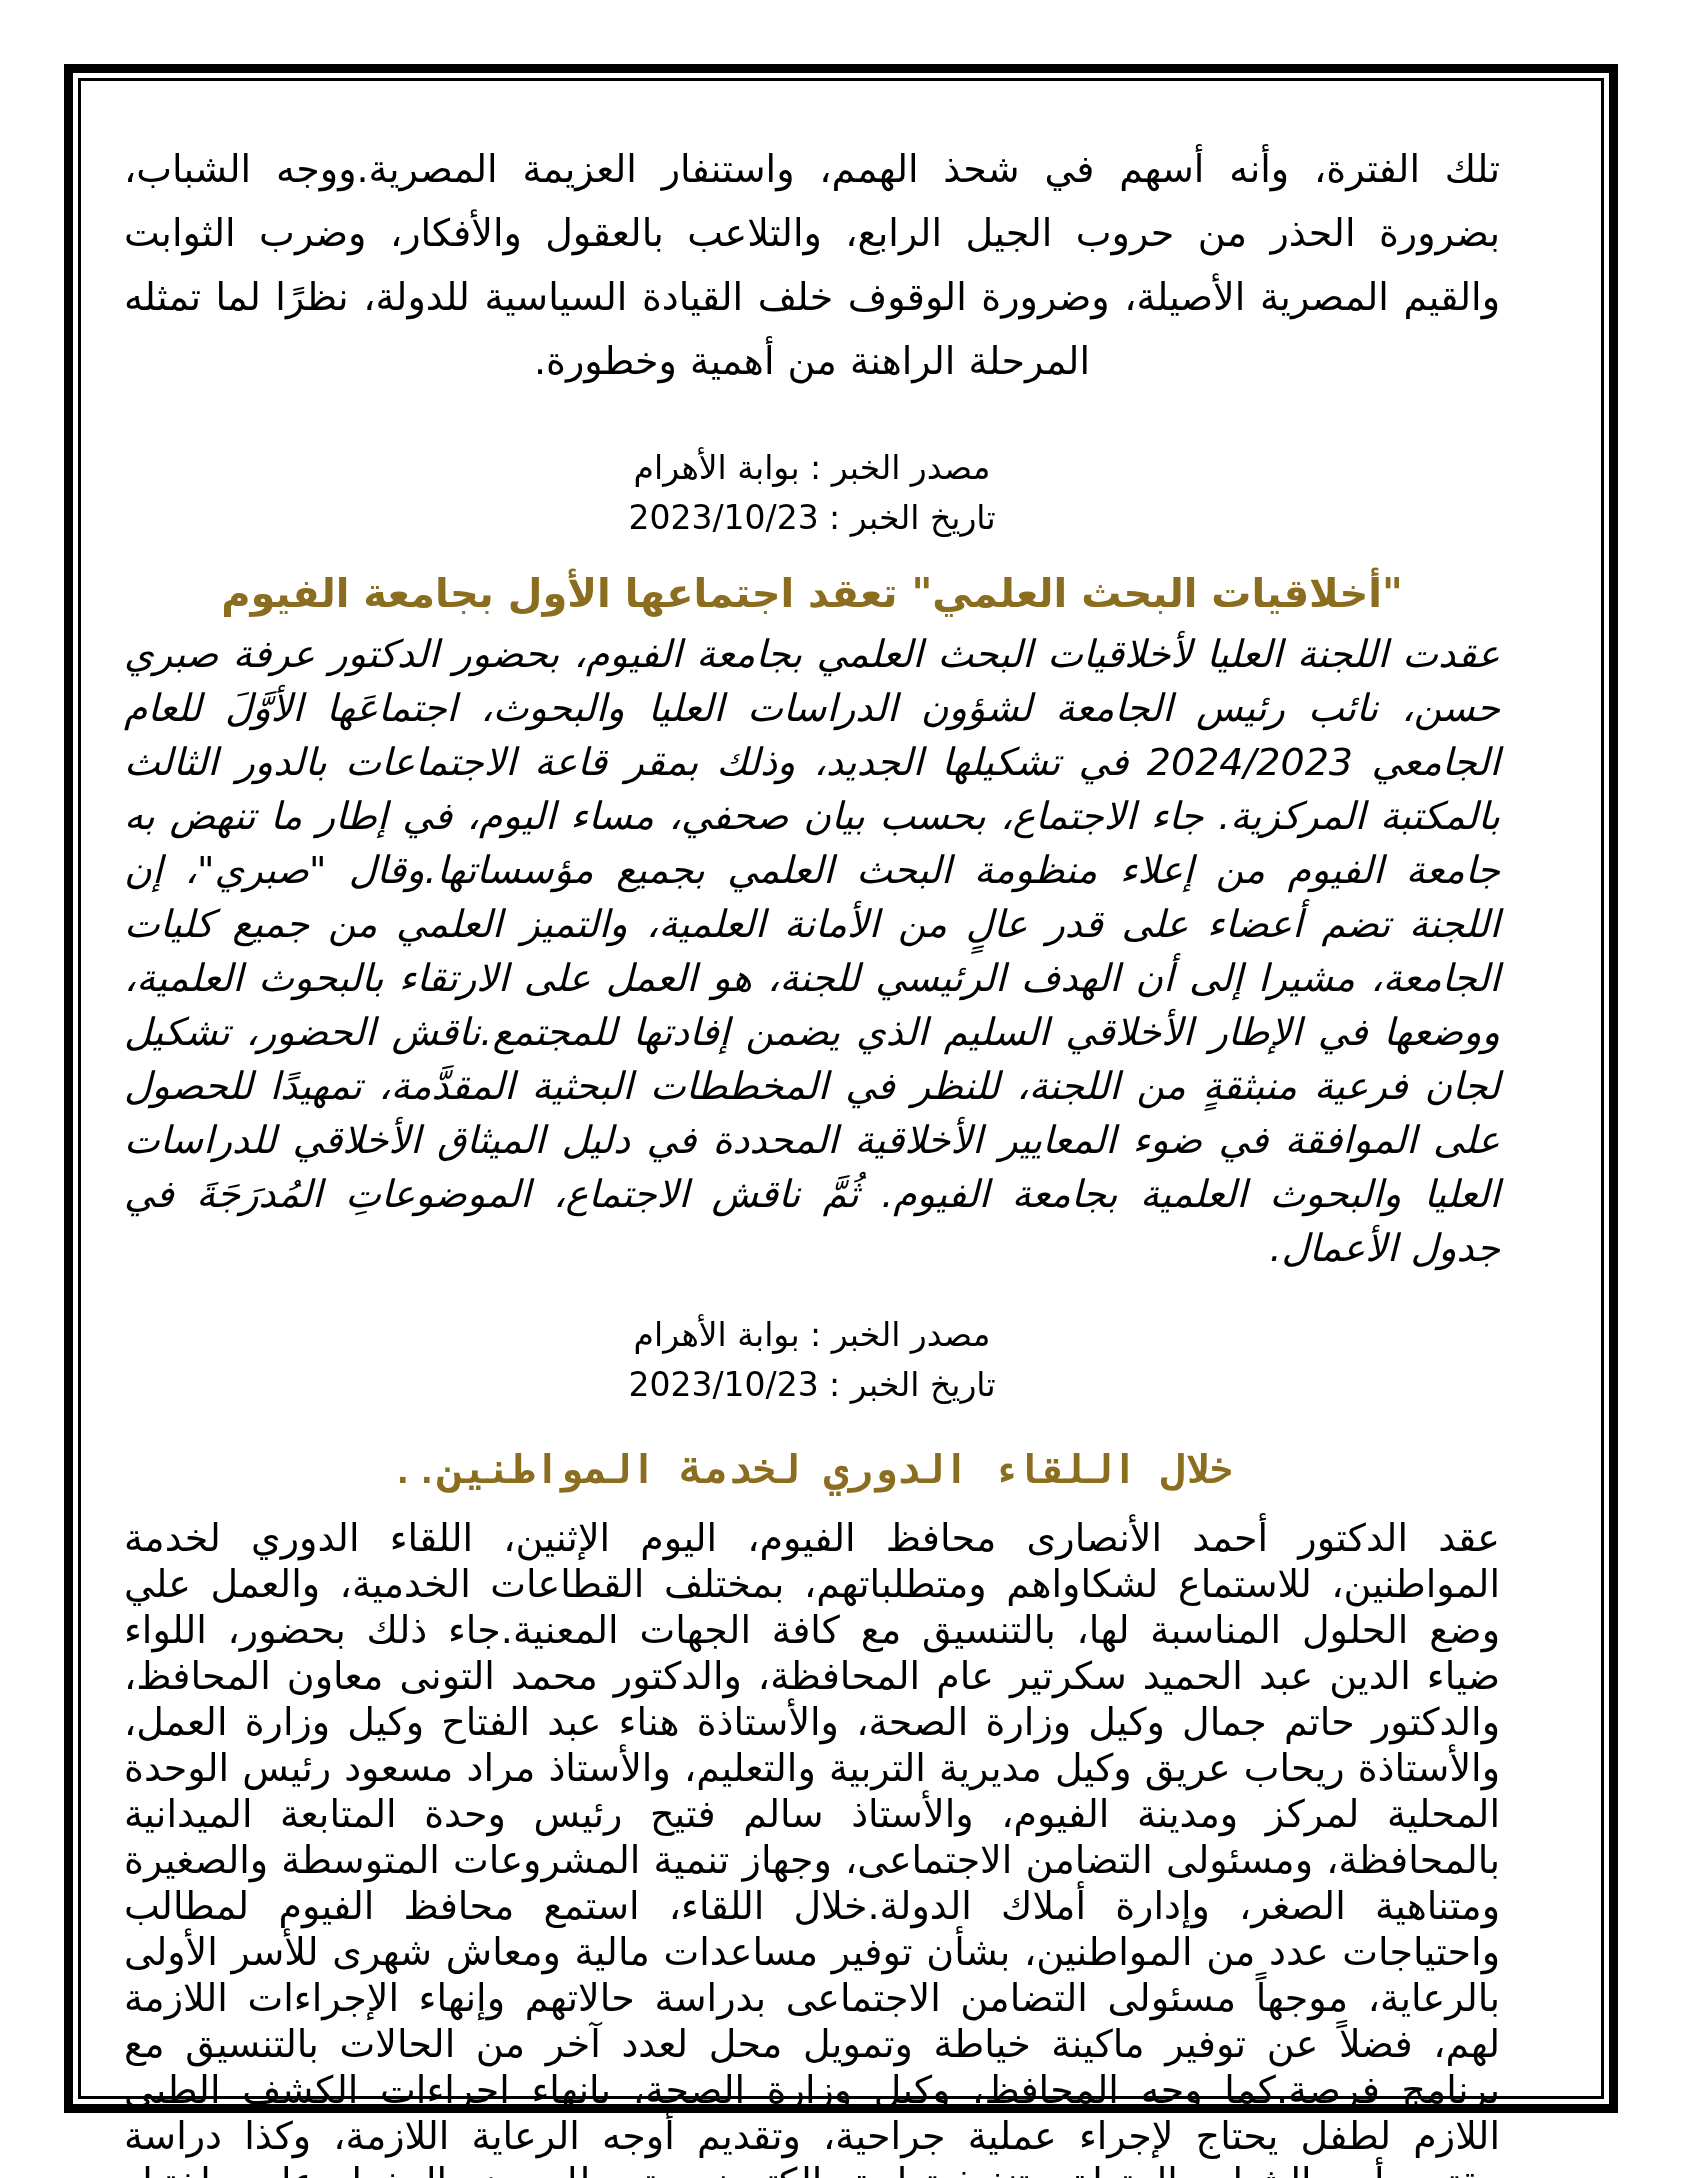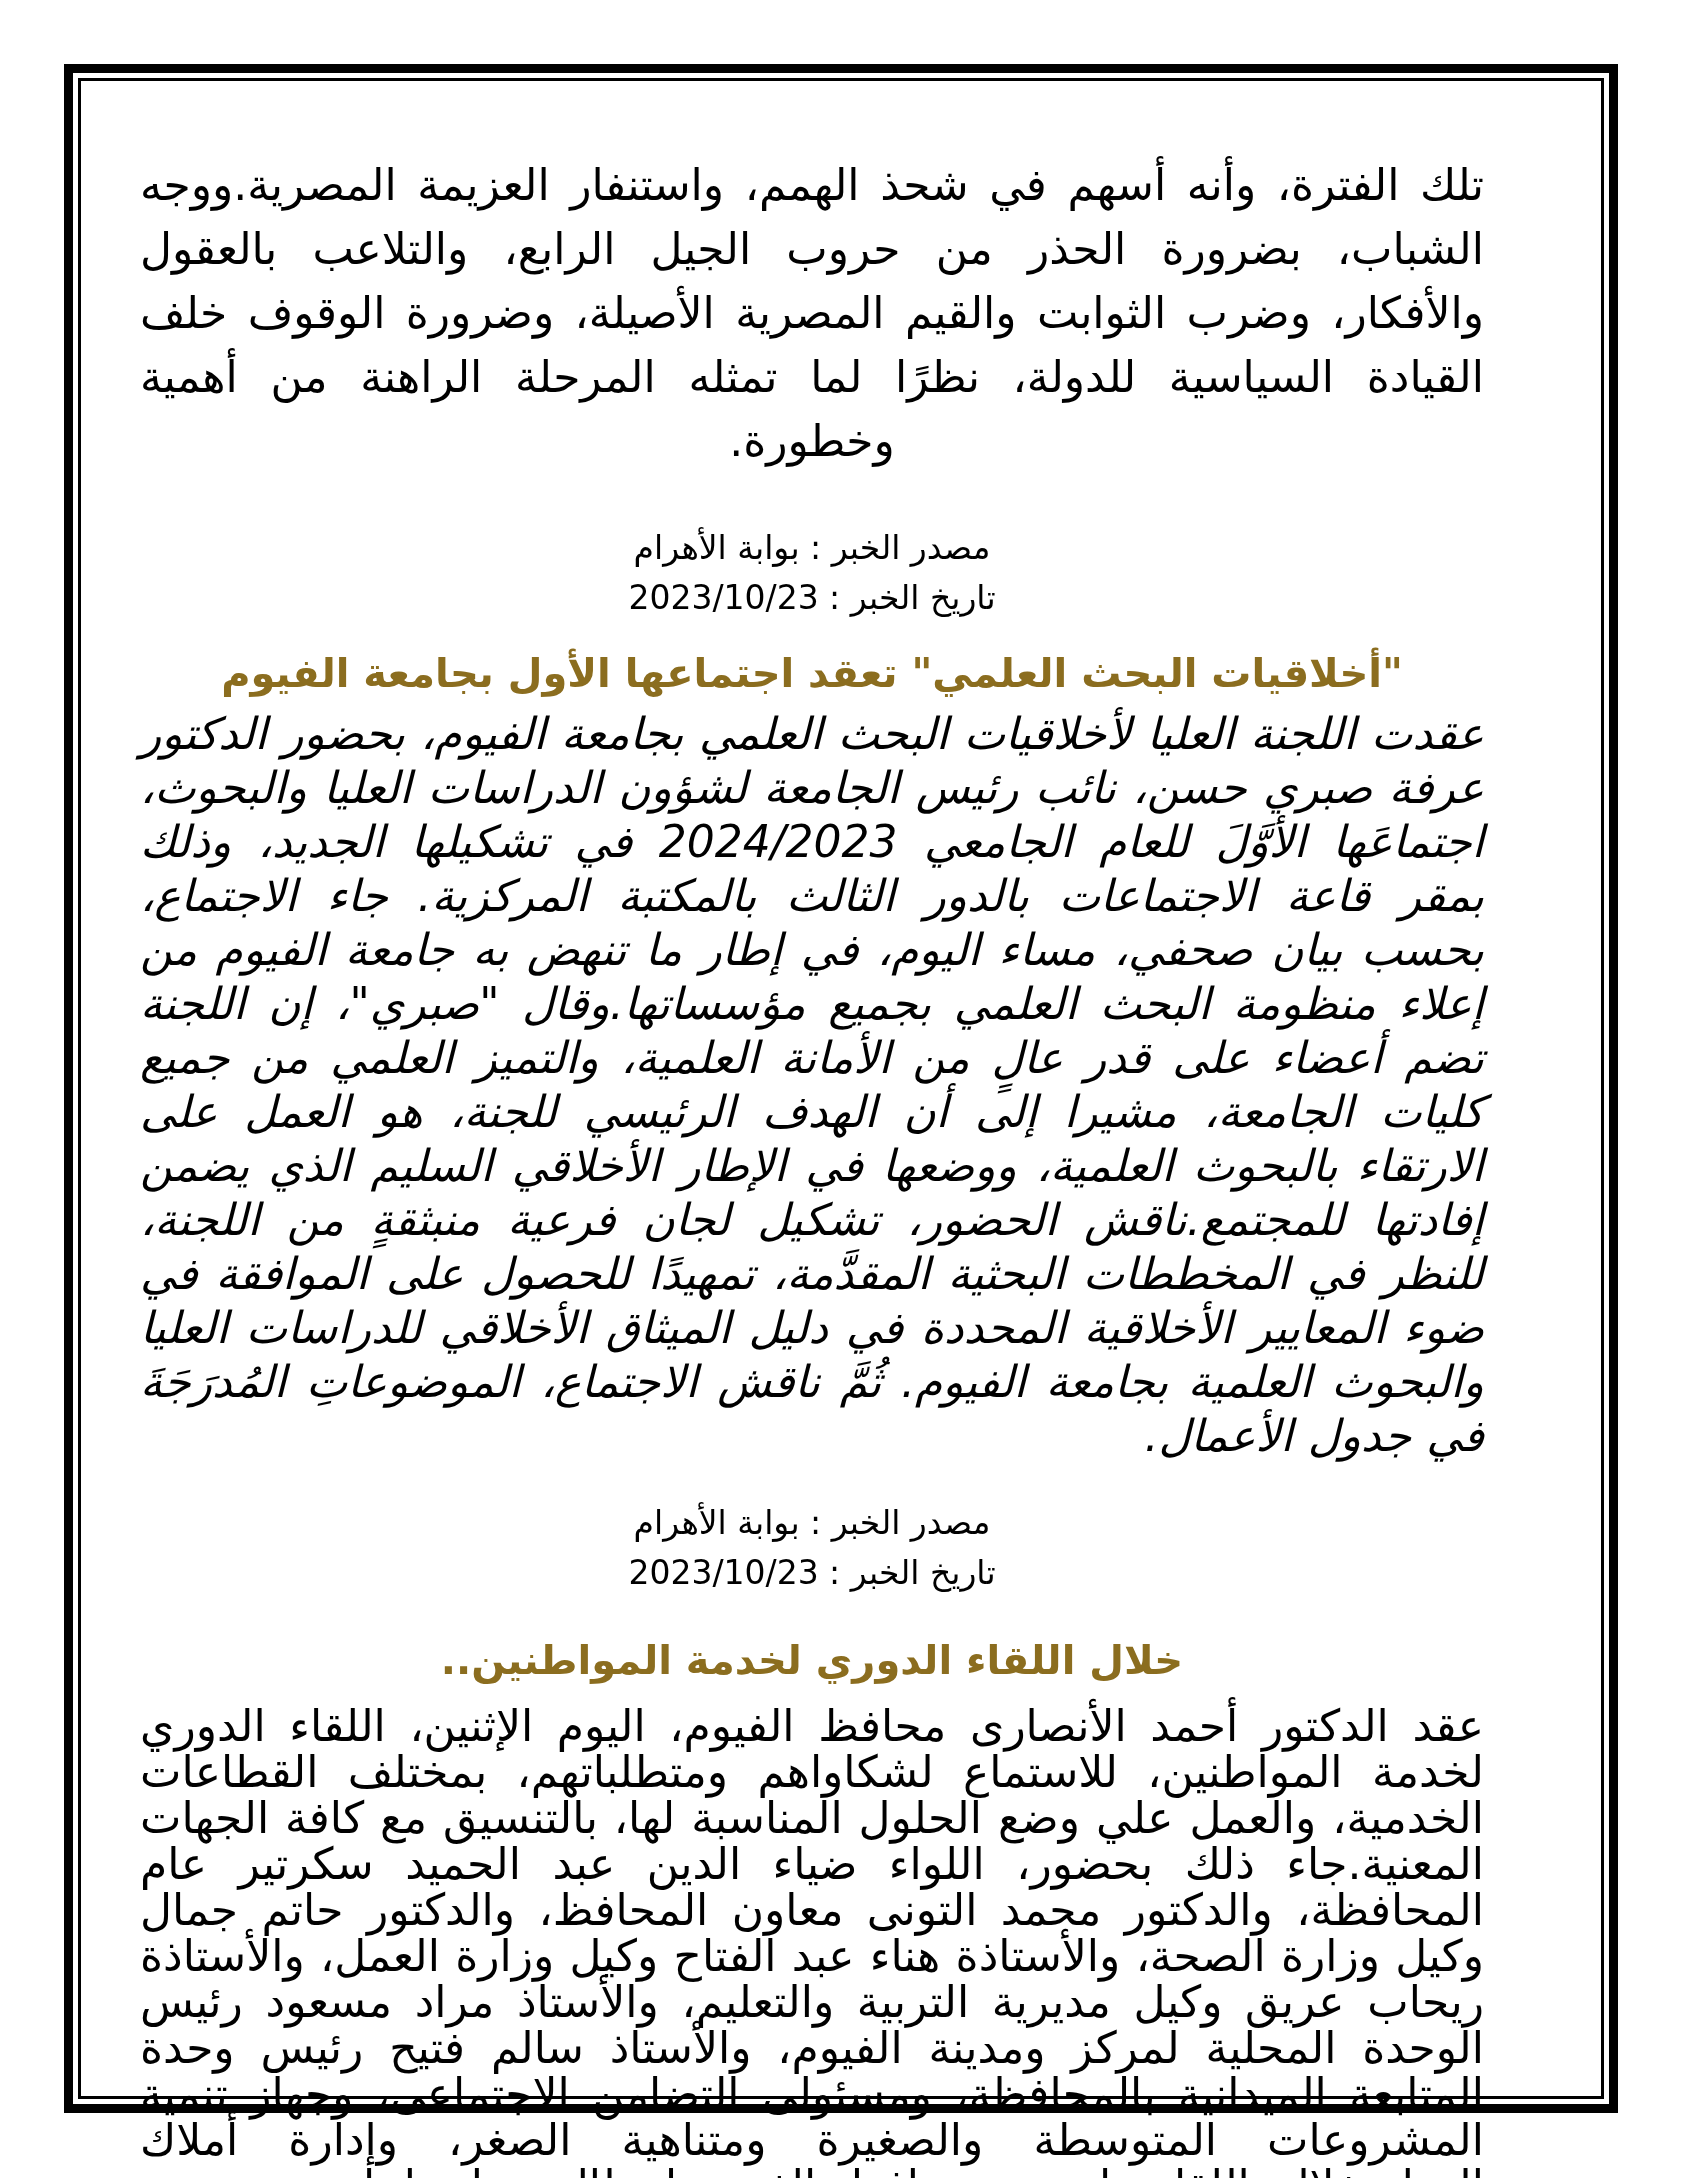--- a/index.html
+++ b/index.html
@@ -32,22 +32,22 @@
   
   .content {
     position: absolute;
     left: 124px;
     top: 137px;
     width: 1376px;
     direction: rtl;
     color: #000;
   }
   .body-par {
-    margin: 16px;
-    font-size: 44px;
+    margin: 0;
+    font-size: 38px;
     text-align: justify;
     text-align-last: right;
     word-spacing: 1px;
   }
   .par1 {
     line-height: 64px;
     text-align-last: center;
   }
   .par2 {
     margin-top: 8px;
@@ -69,21 +69,21 @@
     margin: 25px 0 0 0;
     font-size: 40px;
     font-weight: bold;
     text-align: center;
     line-height: 51px;
   }
   .headline-2 {
     margin-top: 35px;
     line-height: 55px;
   }
-  .headline-2 span { display: block; }
+  .headline-2 span { display: block; font-family: Liberation Mono, monospace; }
 </style>
 </head>
 <body style="background: rgb(255, 255, 255);">
 
 <div class="frame-outer" style="border-color: rgb(0, 0, 0);">
   <div class="frame-inner" style="border-color: rgb(0, 0, 0);"></div>
 </div>
 
 <div class="content">
 

